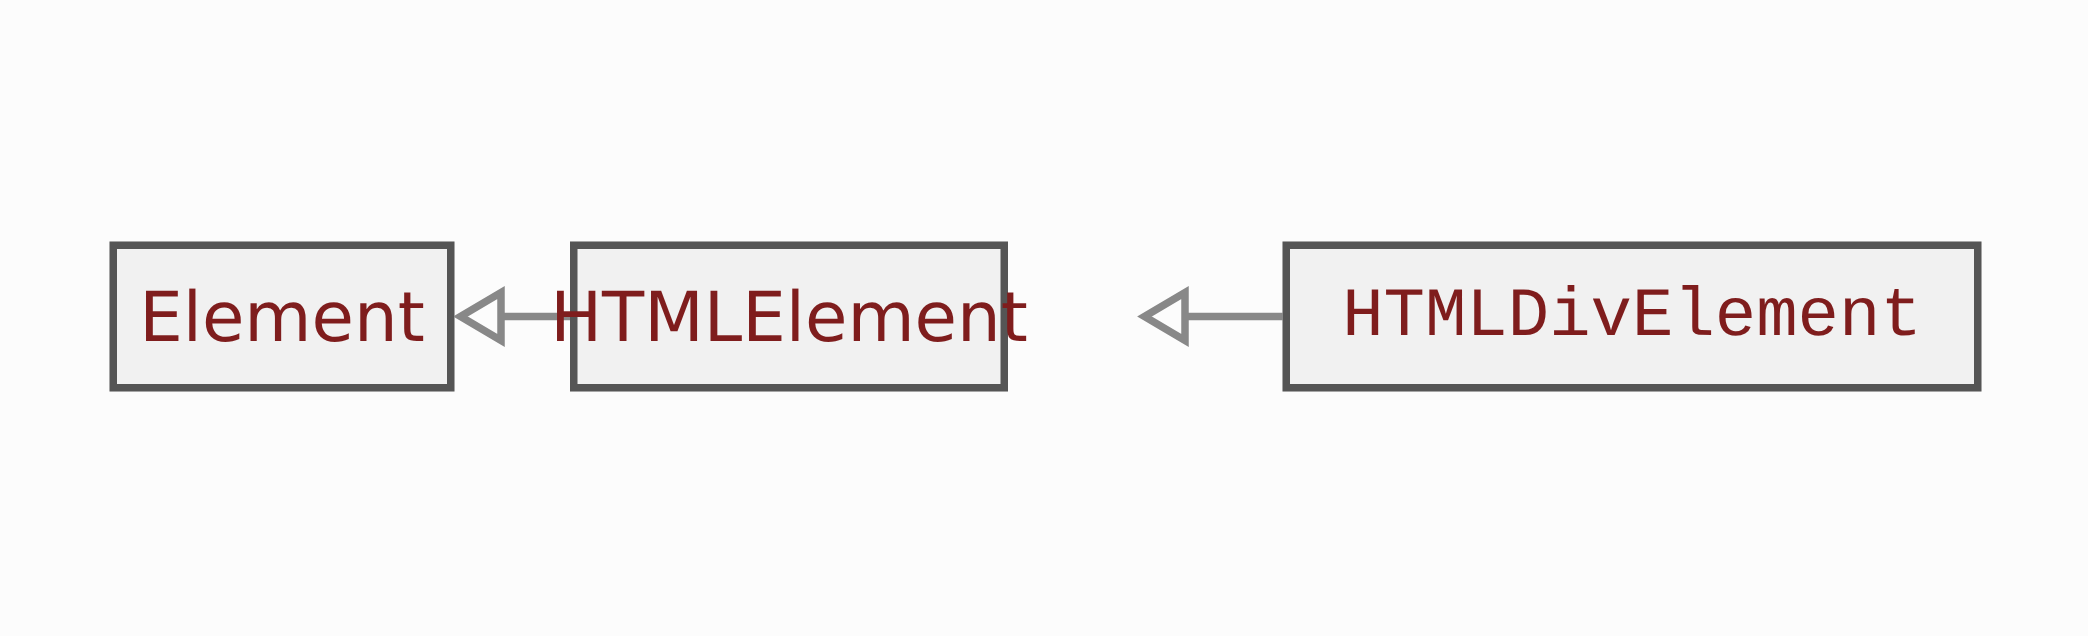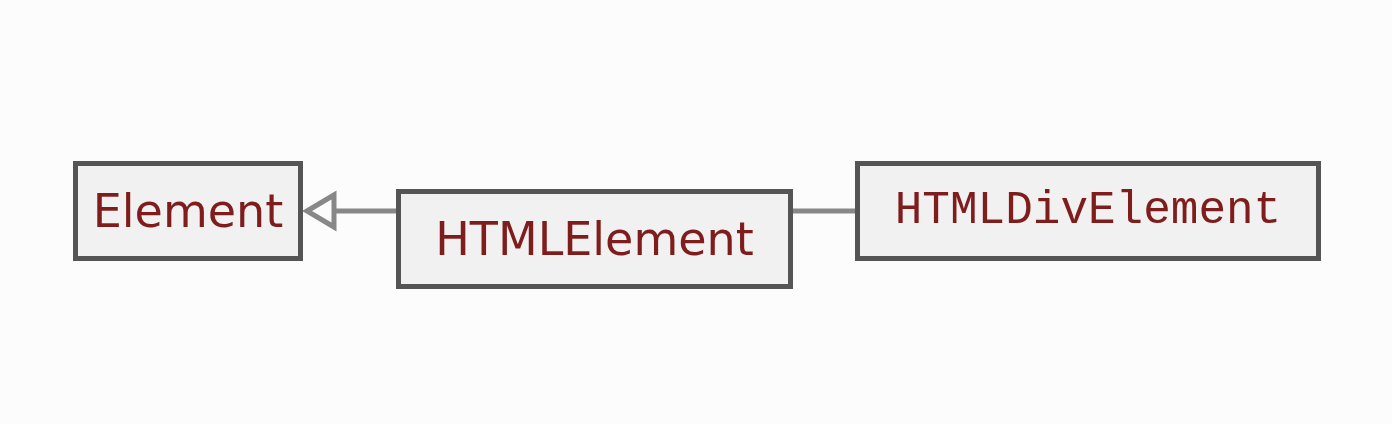--- a/index.html
+++ b/index.html
@@ -17,18 +17,18 @@
   </g>
   <g>
     <line x1="792" y1="211" x2="856" y2="211" stroke="#888" stroke-width="5"></line>
     <polygon points="763,211 790,195 790,227" fill="#fcfcfc" stroke="#888" stroke-width="5"></polygon>
   </g>
 </svg>
 
 <div class="node" style="left:73px;width:230px;">
   <span>Element</span>
 </div>
-<div class="node" style="left:396px;width:397px;margin-top:28px;">
+<div class="node" style="left:380px;width:292px;">
   <span>HTMLElement</span>
 </div>
 <div class="node" style="left:855px;width:466px;font-family:Liberation Mono, monospace;">
   <span>HTMLDivElement</span>
 </div>
 
 </body></html>

